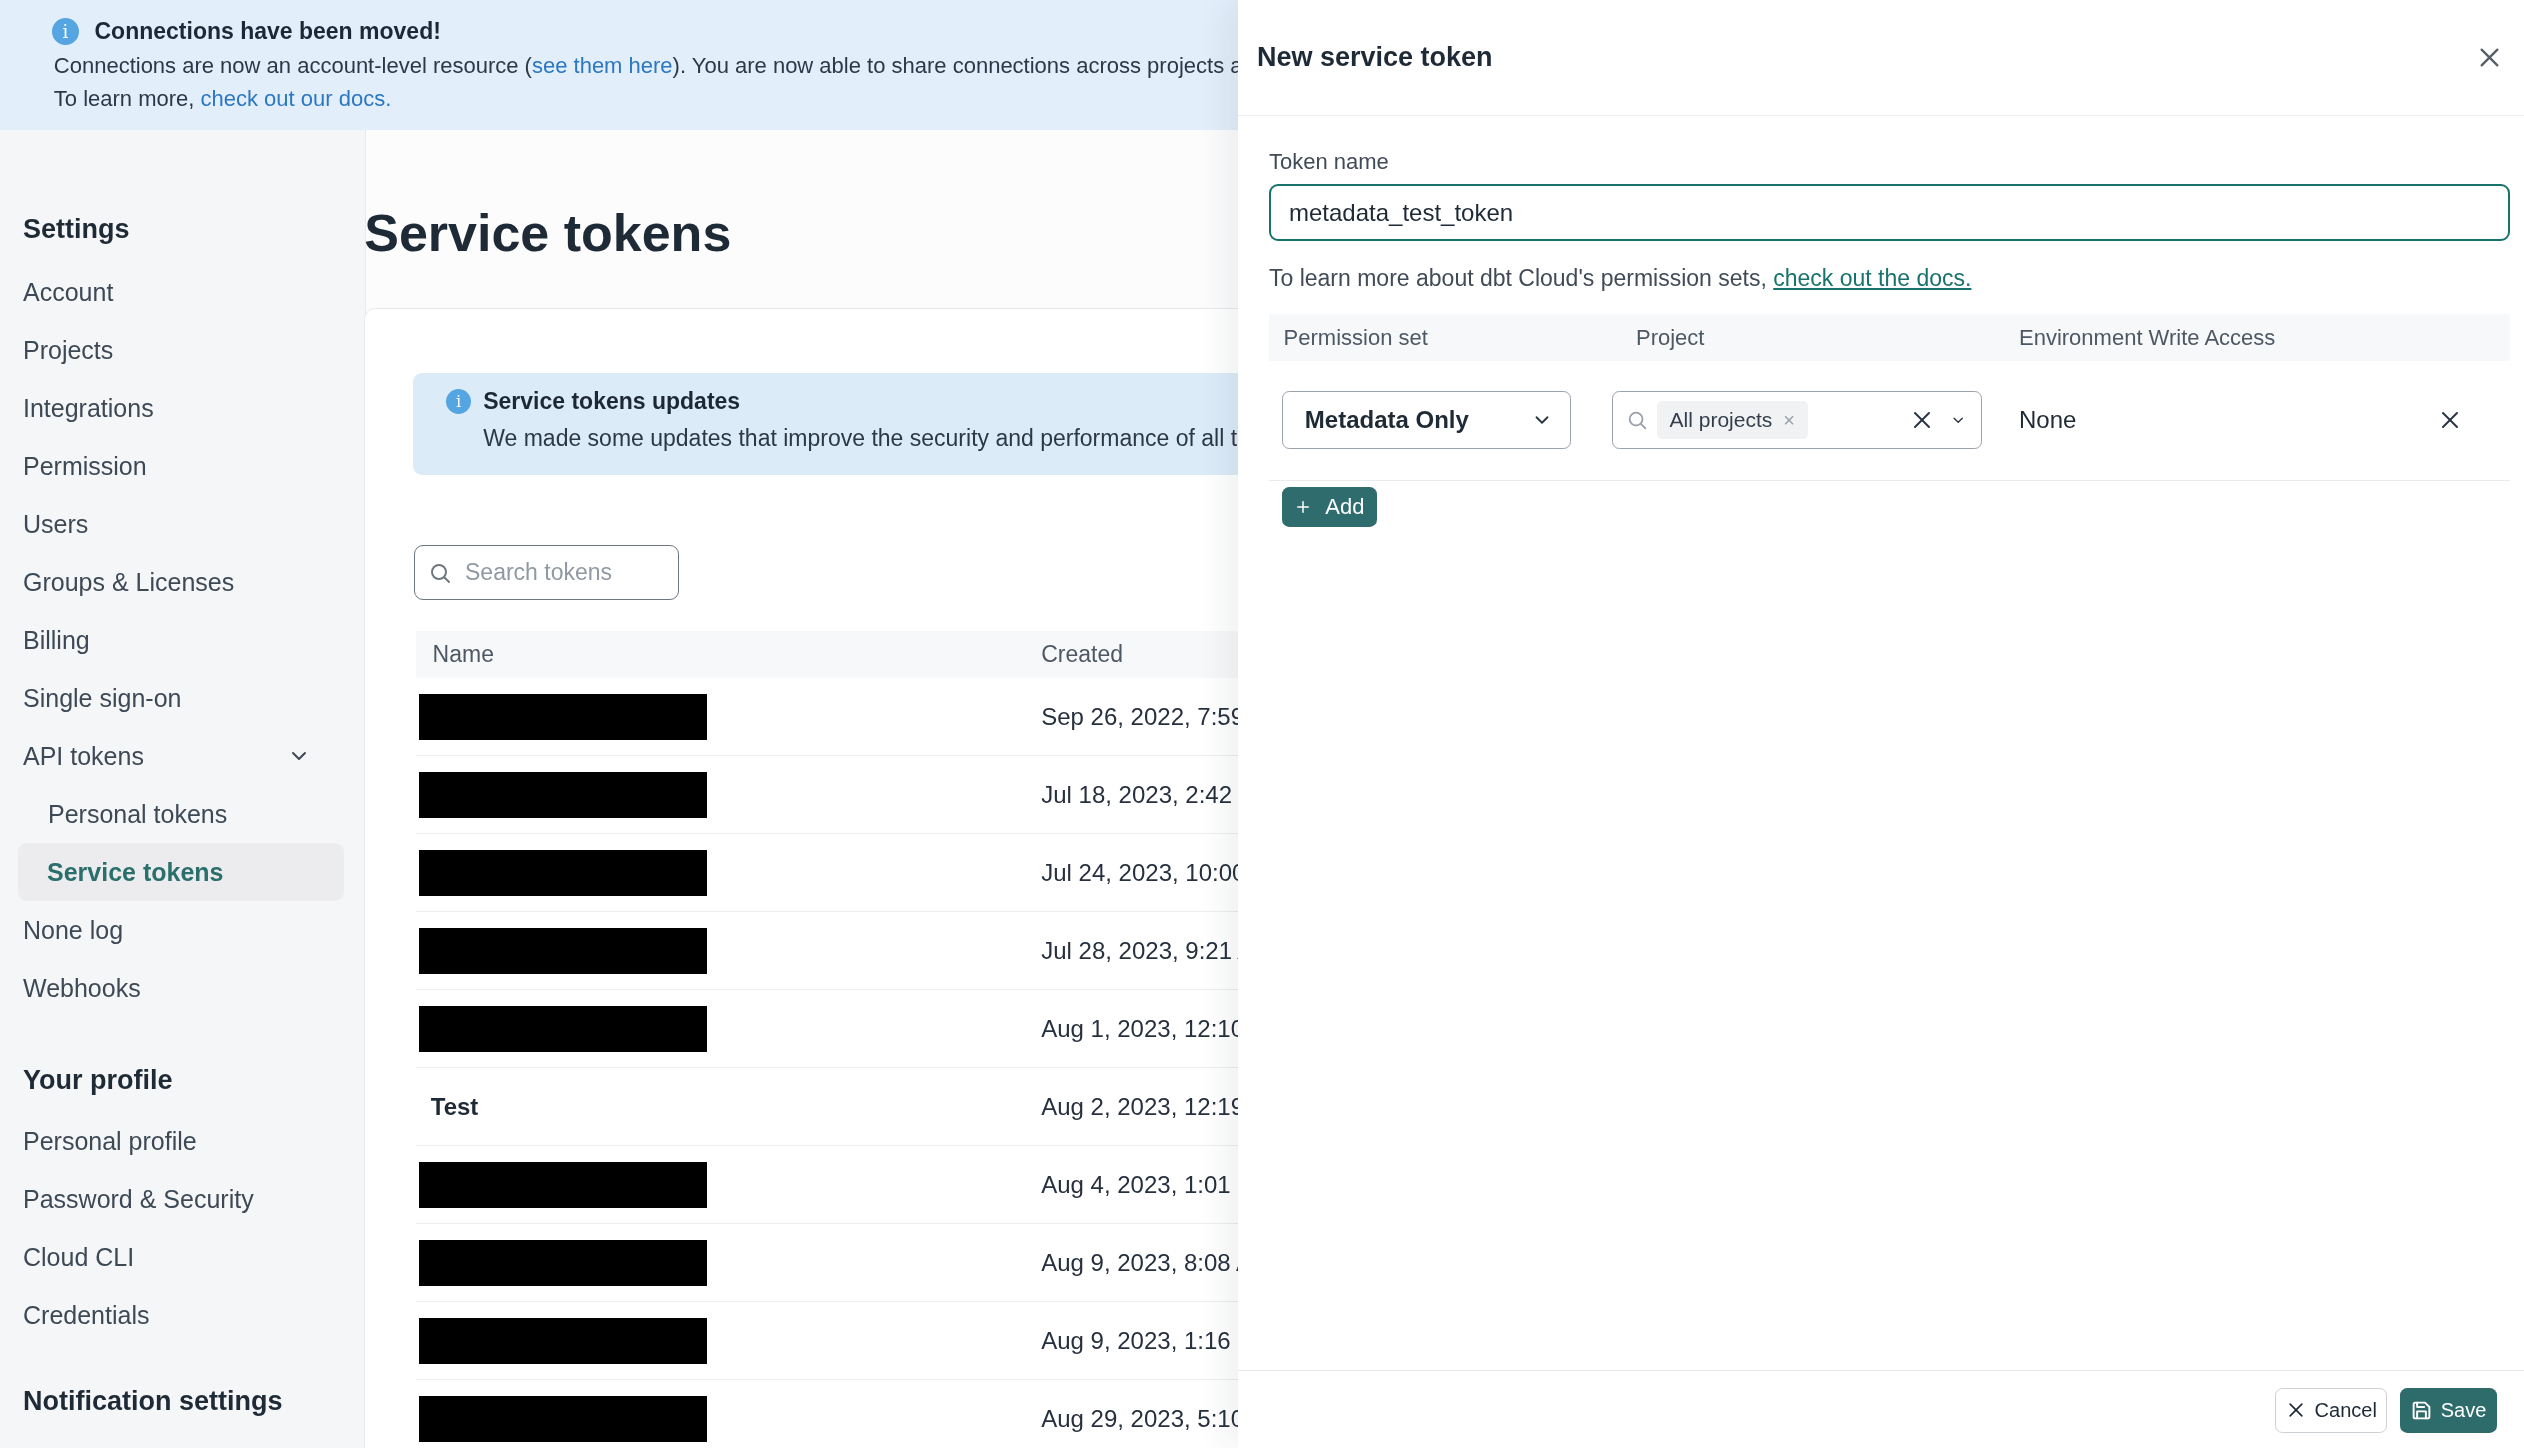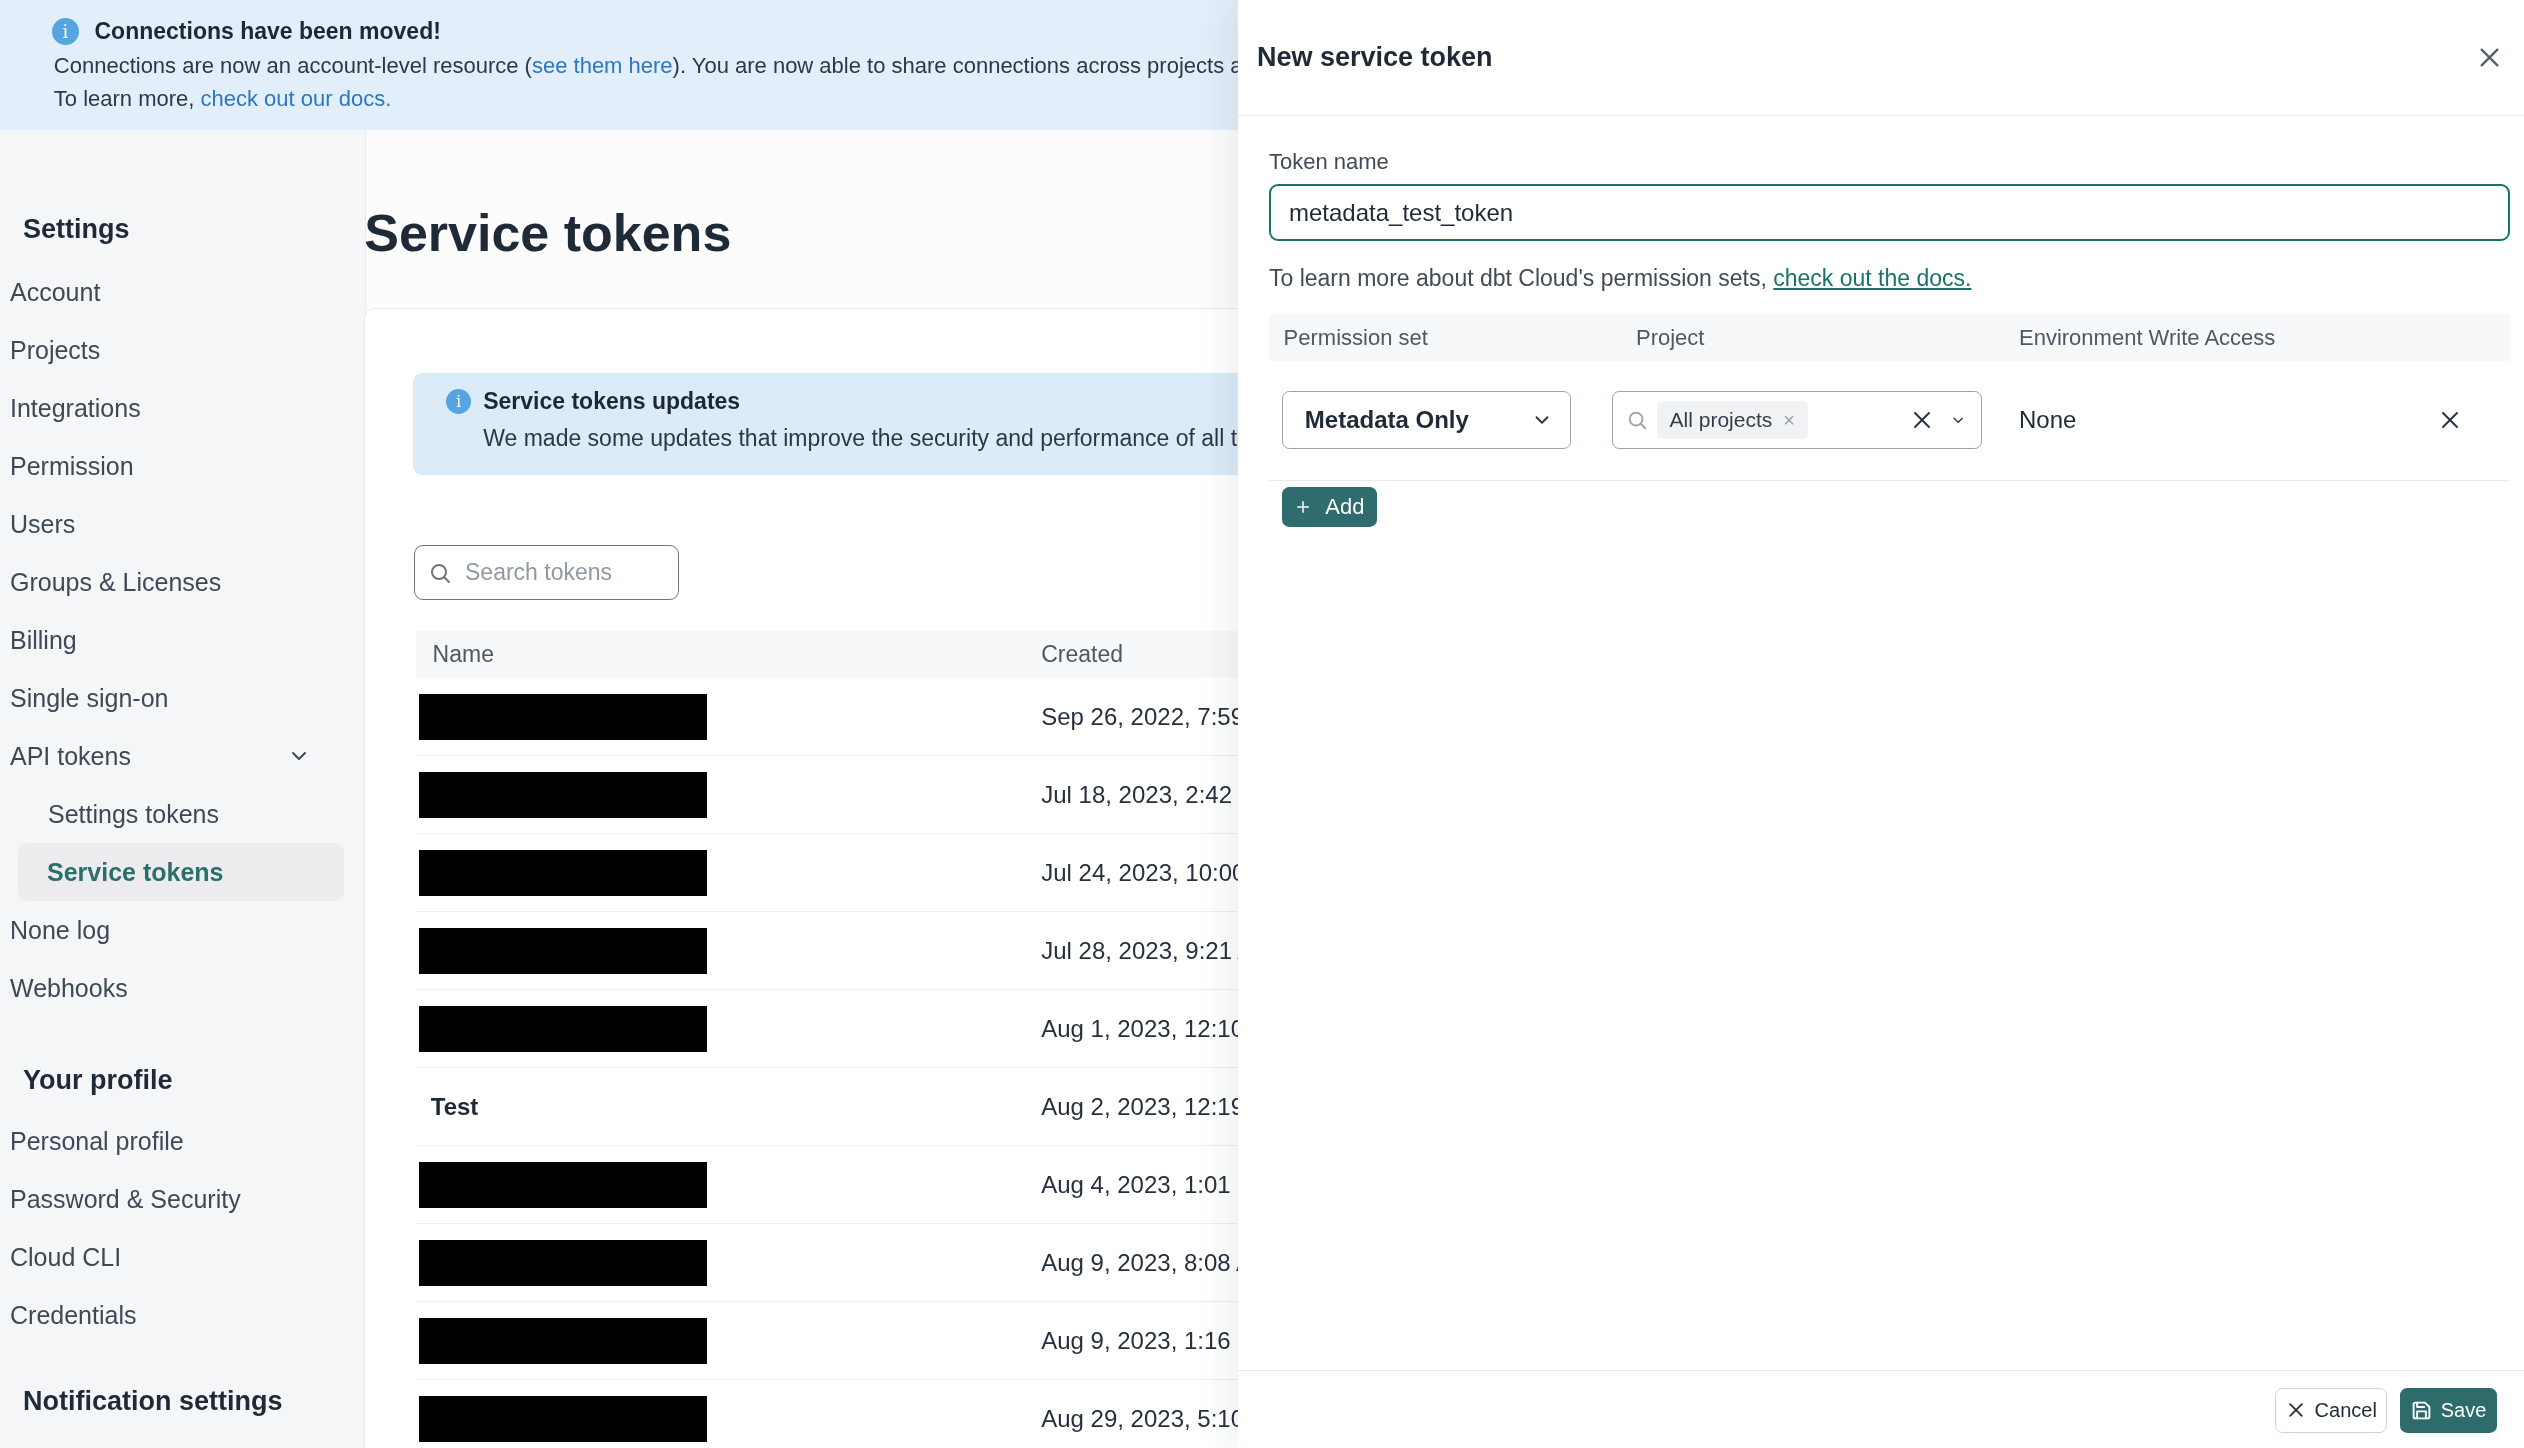--- a/index.html
+++ b/index.html
@@ -16,21 +16,21 @@
             font-family:"DejaVu Serif",serif;font-size:18px;flex:0 0 auto;}
   .banner-title{font-size:23px;font-weight:700;color:#1d2836;}
   .banner-line{margin:8.2px 0 0 1.8px;font-size:22px;color:#2c3845;}
   .banner-line.l3{margin-top:6.4px;}
   a.blue{color:#2b77c1;text-decoration:none;cursor:pointer;}
 
   
   .sidebar{position:absolute;top:130px;left:0;width:366px;bottom:0;background:#f5f6f8;
            border-right:0.9px solid #e8e9eb;box-sizing:border-box;padding-top:84px;}
   .side-title{margin:0 0 18px 23px;font-size:27px;font-weight:700;color:#1f2a37;}
-  .side-item{height:58px;display:flex;align-items:center;padding-left:10px;
+  .side-item{height:58px;display:flex;align-items:center;padding-left:23px;
              font-size:25px;color:#3e4956;position:relative;cursor:pointer;}
   .side-item.sub{padding-left:48px;}
   .side-item.selected{margin:0 21px 0 18px;padding-left:29px;background:#ececef;
                       border-radius:9px;color:#2a6f6b;font-weight:700;}
   .side-item .chev{position:absolute;left:287px;width:24px;height:24px;color:#3e4956;}
   .side-section{margin:48px 0 16.4px 23px;font-size:27px;font-weight:700;color:#1f2a37;}
   .side-section.notif{margin-top:42px;}
 
   
   .main{position:absolute;top:130px;left:366px;right:0;bottom:0;}
@@ -152,21 +152,21 @@
         <div class="side-item">
           <span>Single sign-on</span>
         </div>
         <div class="side-item">
           <span>API tokens</span>
           <svg class="chev" viewBox="0 0 24 24">
             <polyline points="6 9 12 15 18 9"></polyline>
           </svg>
         </div>
         <div class="side-item sub">
-          <span>Settings tokens</span>
+          <span>Personal tokens</span>
         </div>
         <div class="side-item sub selected">
           <span>Service tokens</span>
         </div>
         <div class="side-item">
           <span>None log</span>
         </div>
         <div class="side-item">
           <span>Webhooks</span>
         </div>

